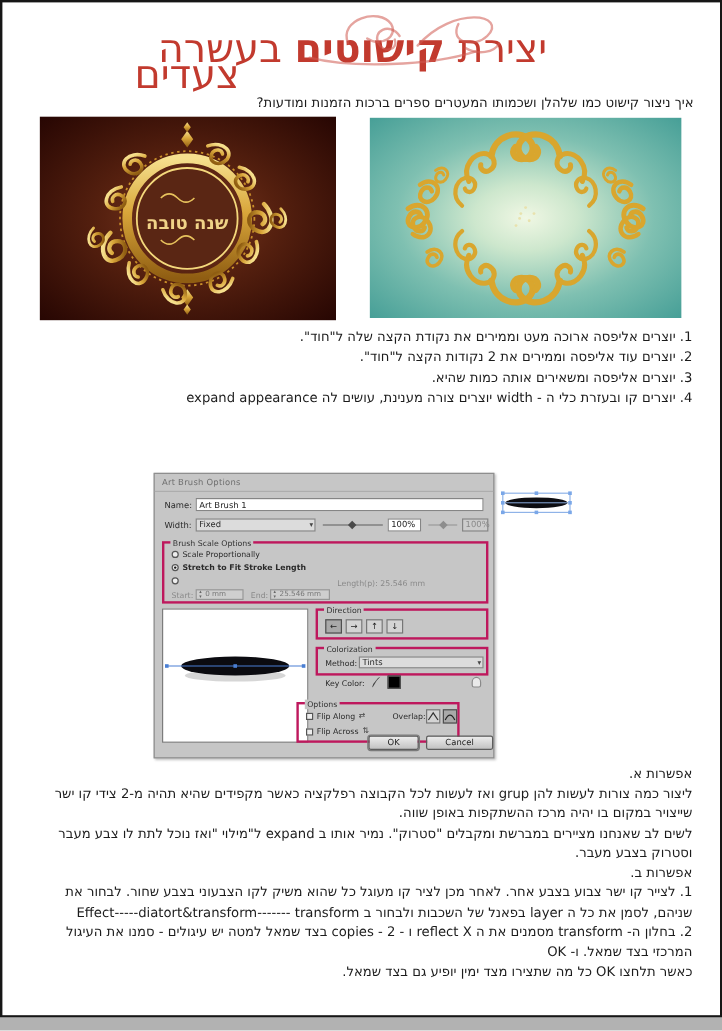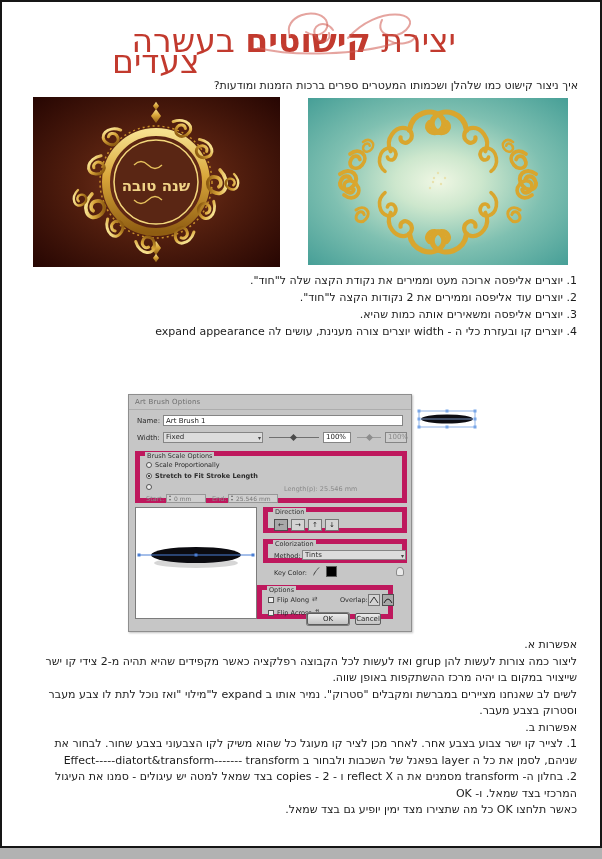--- a/index.html
+++ b/index.html
@@ -30,21 +30,21 @@
   .dlg-sep { position:absolute; left:0; top:14px; width:100%; height:1px; background:#adadad; }
   .lbl { position:absolute; font-size:7px; color:#2b2b2b; white-space:nowrap; }
   .fld { position:absolute; background:#fff; border:1px solid #858585; font-size:7px; color:#222; padding:0 2px; font-family:"DejaVu Sans", sans-serif; height:11px; line-height:9px; }
   .fld[disabled], .fld.dis { background:#cdcdcd; color:#8a8a8a; }
   .dd { position:absolute; height:11px; background:#dcdcdc; border:1px solid #858585; font-size:7px; line-height:9px; padding:0 2px; }
   .dd .arr { position:absolute; right:1px; top:0; font-size:6px; color:#444; }
   .slider-track { position:absolute; height:1px; background:#6f6f6f; }
   .slider-track.dis { background:#9a9a9a; }
   .slider-thumb { position:absolute; width:5px; height:5px; background:#4a4a4a; transform:rotate(45deg); }
   .slider-thumb.dis { background:#8d8d8d; }
-  .grp { position:absolute; border:5px solid #be185d; }
+  .grp { position:absolute; border:2px solid #be185d; }
   .grp .legend { position:absolute; top:-4px; left:5px; background:#c6c6c6; padding:0 2px; font-size:6.5px; color:#333; white-space:nowrap; }
   .radio { position:absolute; width:6px; height:6px; border:1px solid #555; border-radius:50%; background:#eee; }
   .radio.sel::after { content:""; position:absolute; left:1px; top:1px; width:2px; height:2px; border-radius:50%; background:#111; }
   .rlabel { position:absolute; font-size:6.5px; color:#2b2b2b; white-space:nowrap; }
   .rlabel.dis { color:#8a8a8a; }
   .stepper { position:absolute; height:9px; background:#cfcfcf; border:1px solid #979797; font-size:6px; color:#777; line-height:7px; padding:0 1px 0 7px; }
   .stepper .ud { position:absolute; left:0; top:-1px; width:6px; font-size:4px; color:#666; line-height:4px; text-align:center; }
   .preview { position:absolute; left:6px; top:112px; width:122px; height:112px; background:#fff; border:1px solid #7c7c7c; }
   .dirbtn { position:absolute; width:14px; height:12px; background:#d4d4d4; border:1px solid #767676; font-size:7px; line-height:10px; text-align:center; color:#222; }
   .dirbtn.sel { background:#a9a9a9; border-color:#4f4f4f; }
@@ -247,21 +247,21 @@
         <span class="arr">▾</span>
       </div>
       <div class="rlabel" style="left:6px; top:25px;">Key Color:</div>
       <svg style="position:absolute; left:44px; top:22px;" width="9" height="11" viewBox="0 0 9 11">
         <path d="M8 1 L5 4 L2 9 L1 10 L2 7 L6 2 Z" fill="#444"></path>
       </svg>
       <div class="swatch" style="left:58px; top:22px;"></div>
       <div class="tipsicon" style="left:128px; top:23px;"></div>
     </div>
 
-    <div class="grp" style="left:128px; top:190px; width:136px; height:34px;">
+    <div class="grp" style="left:118px; top:190px; width:136px; height:34px;">
       <div class="legend">Options</div>
       <div class="chk" style="left:6px; top:7px;"></div>
       <div class="rlabel" style="left:15px; top:6px;">Flip Along</div>
       <div class="rlabel" style="left:50px; top:5px; color:#444;">⇄</div>
       <div class="chk" style="left:6px; top:20px;"></div>
       <div class="rlabel" style="left:15px; top:19px;">Flip Across</div>
       <div class="rlabel" style="left:53px; top:18px; color:#444;">⇅</div>
       <div class="rlabel" style="left:78px; top:6px;">Overlap:</div>
       <div class="ovbtn" style="left:106px; top:4px;">
         <svg width="10" height="10" viewBox="0 0 10 10">
@@ -269,21 +269,21 @@
           </svg>
       </div>
       <div class="ovbtn sel" style="left:120px; top:4px;">
         <svg width="10" height="10" viewBox="0 0 10 10">
             <path d="M1 8 Q5 0 9 8" fill="none" stroke="#222" stroke-width="1"></path>
           </svg>
       </div>
     </div>
 
     <div class="btn default" style="left:178px; top:218px; width:42px;">OK</div>
-    <div class="btn" style="left:226px; top:218px; width:26px;">Cancel</div>
+    <div class="btn" style="left:226px; top:218px; width:56px;">Cancel</div>
   </div>
 
   <svg class="mini-sel" width="62" height="20" viewBox="0 0 62 20">
     <ellipse cx="31" cy="10" rx="26" ry="4.5" fill="#0d0d12"></ellipse>
     <line x1="5" y1="10" x2="57" y2="10" stroke="#8fb3e8" stroke-width="0.8"></line>
     <rect x="3" y="2" width="56" height="16" fill="none" stroke="#8fb3e8" stroke-width="1"></rect>
     <g fill="#7aa7e8">
       <rect x="1.5" y="0.5" width="3" height="3"></rect>
         <rect x="29.5" y="0.5" width="3" height="3"></rect>
         <rect x="57.5" y="0.5" width="3" height="3"></rect>

